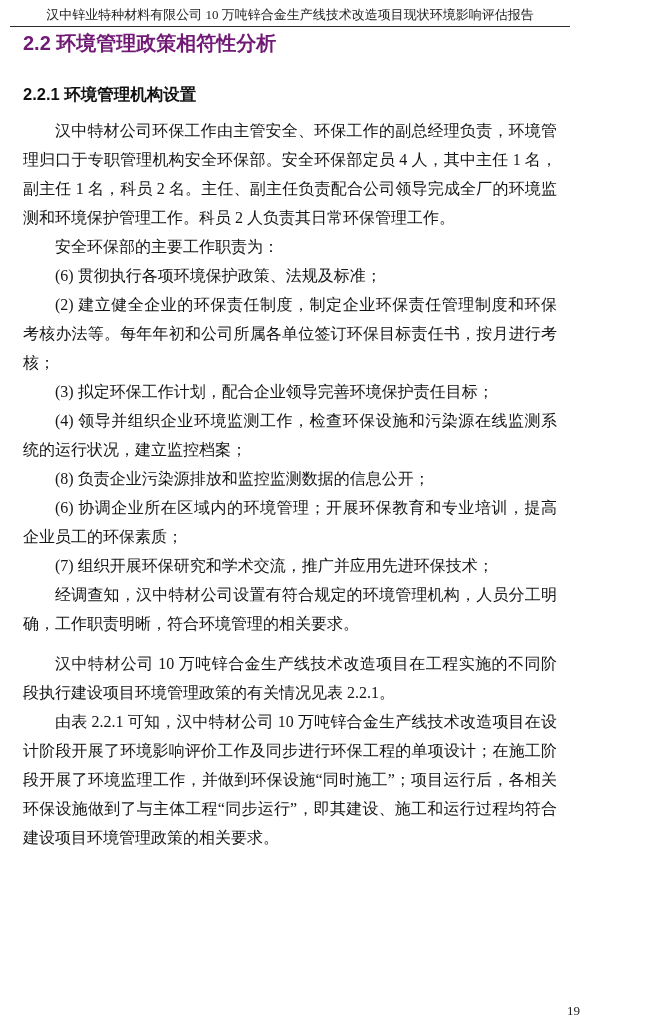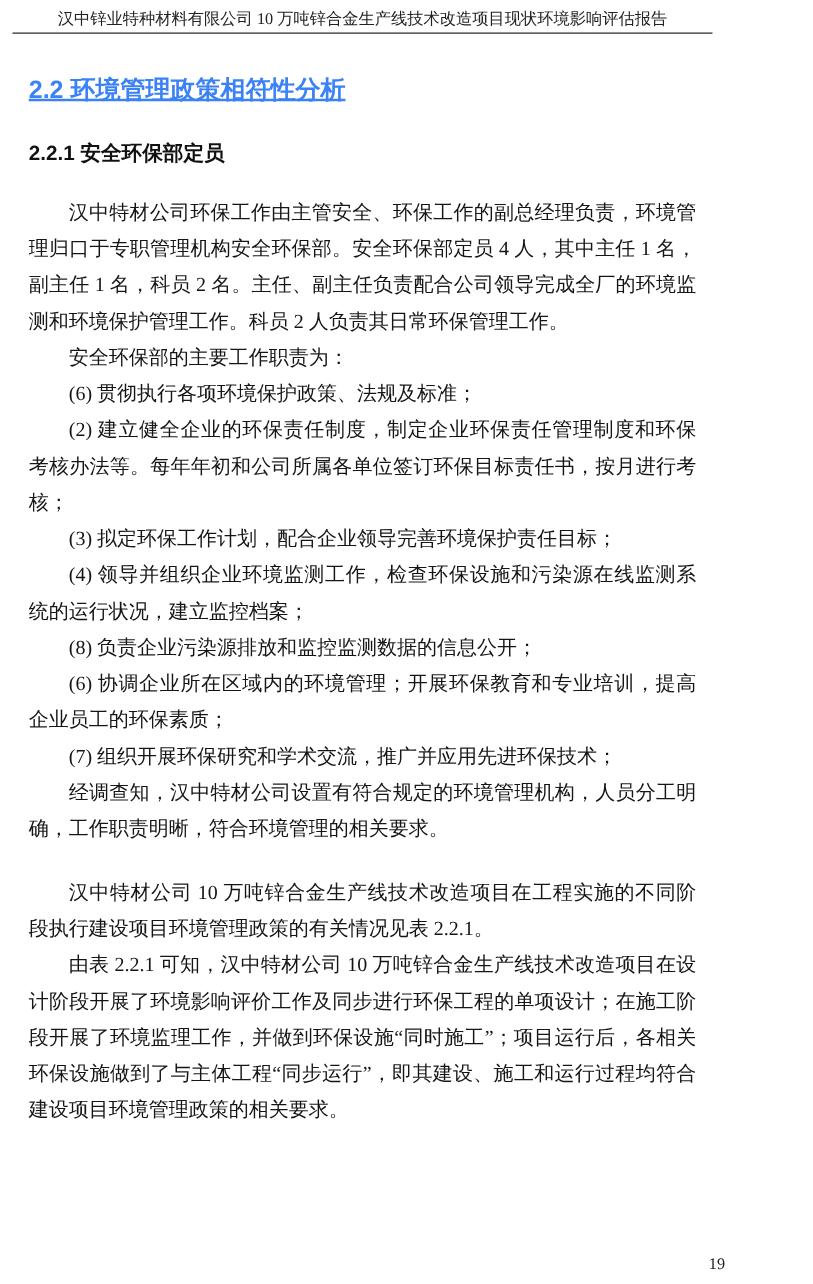--- a/index.html
+++ b/index.html
@@ -30,40 +30,39 @@
     margin: 0 23px;
     font-size: 16px;
     line-height: 29px;
     text-align: justify;
   }
   .h-major {
     font-family: "Liberation Sans", "DejaVu Sans", sans-serif;
     font-weight: bold;
     font-size: 20px;
     line-height: 24px;
-    color: #3b82f6;
-    margin: 33px 0 0 0;
+    color: #701a75;
+    margin: 4px 0 0 0;
     text-align: left;
-    text-decoration: underline;
   }
   .h-minor {
     font-family: "Liberation Sans", "DejaVu Sans", sans-serif;
     font-weight: bold;
     font-size: 16.5px;
     line-height: 21px;
     color: #111;
     margin: 29px 0 0 0;
     text-align: left;
   }
   .content p {
     margin: 0;
     text-indent: 2em;
   }
   .content p.first-after-heading {
-    margin-top: 22px;
+    margin-top: 11px;
   }
   .page-footer {
     position: absolute;
     left: 16px;
     right: 0;
     bottom: 8px;
     text-align: right;
     font-size: 13px;
     color: #222;
   }
@@ -72,21 +71,21 @@
 <body>
 
 <div class="page">
 
   <div class="page-header">汉中锌业特种材料有限公司 10 万吨锌合金生产线技术改造项目现状环境影响评估报告</div>
 
   <div class="content">
 
     <div class="h-major">2.2 环境管理政策相符性分析</div>
 
-    <div class="h-minor">2.2.1 安全环保部定员</div>
+    <div class="h-minor">2.2.1 环境管理机构设置</div>
 
     <p class="first-after-heading">汉中特材公司环保工作由主管安全、环保工作的副总经理负责，环境管理归口于专职管理机构安全环保部。安全环保部定员 4 人，其中主任 1 名，副主任 1 名，科员 2 名。主任、副主任负责配合公司领导完成全厂的环境监测和环境保护管理工作。科员 2 人负责其日常环保管理工作。</p>
 
     <p>安全环保部的主要工作职责为：</p>
 
     <p>(6) 贯彻执行各项环境保护政策、法规及标准；</p>
 
     <p>(2) 建立健全企业的环保责任制度，制定企业环保责任管理制度和环保考核办法等。每年年初和公司所属各单位签订环保目标责任书，按月进行考核；</p>
 
     <p>(3) 拟定环保工作计划，配合企业领导完善环境保护责任目标；</p>

